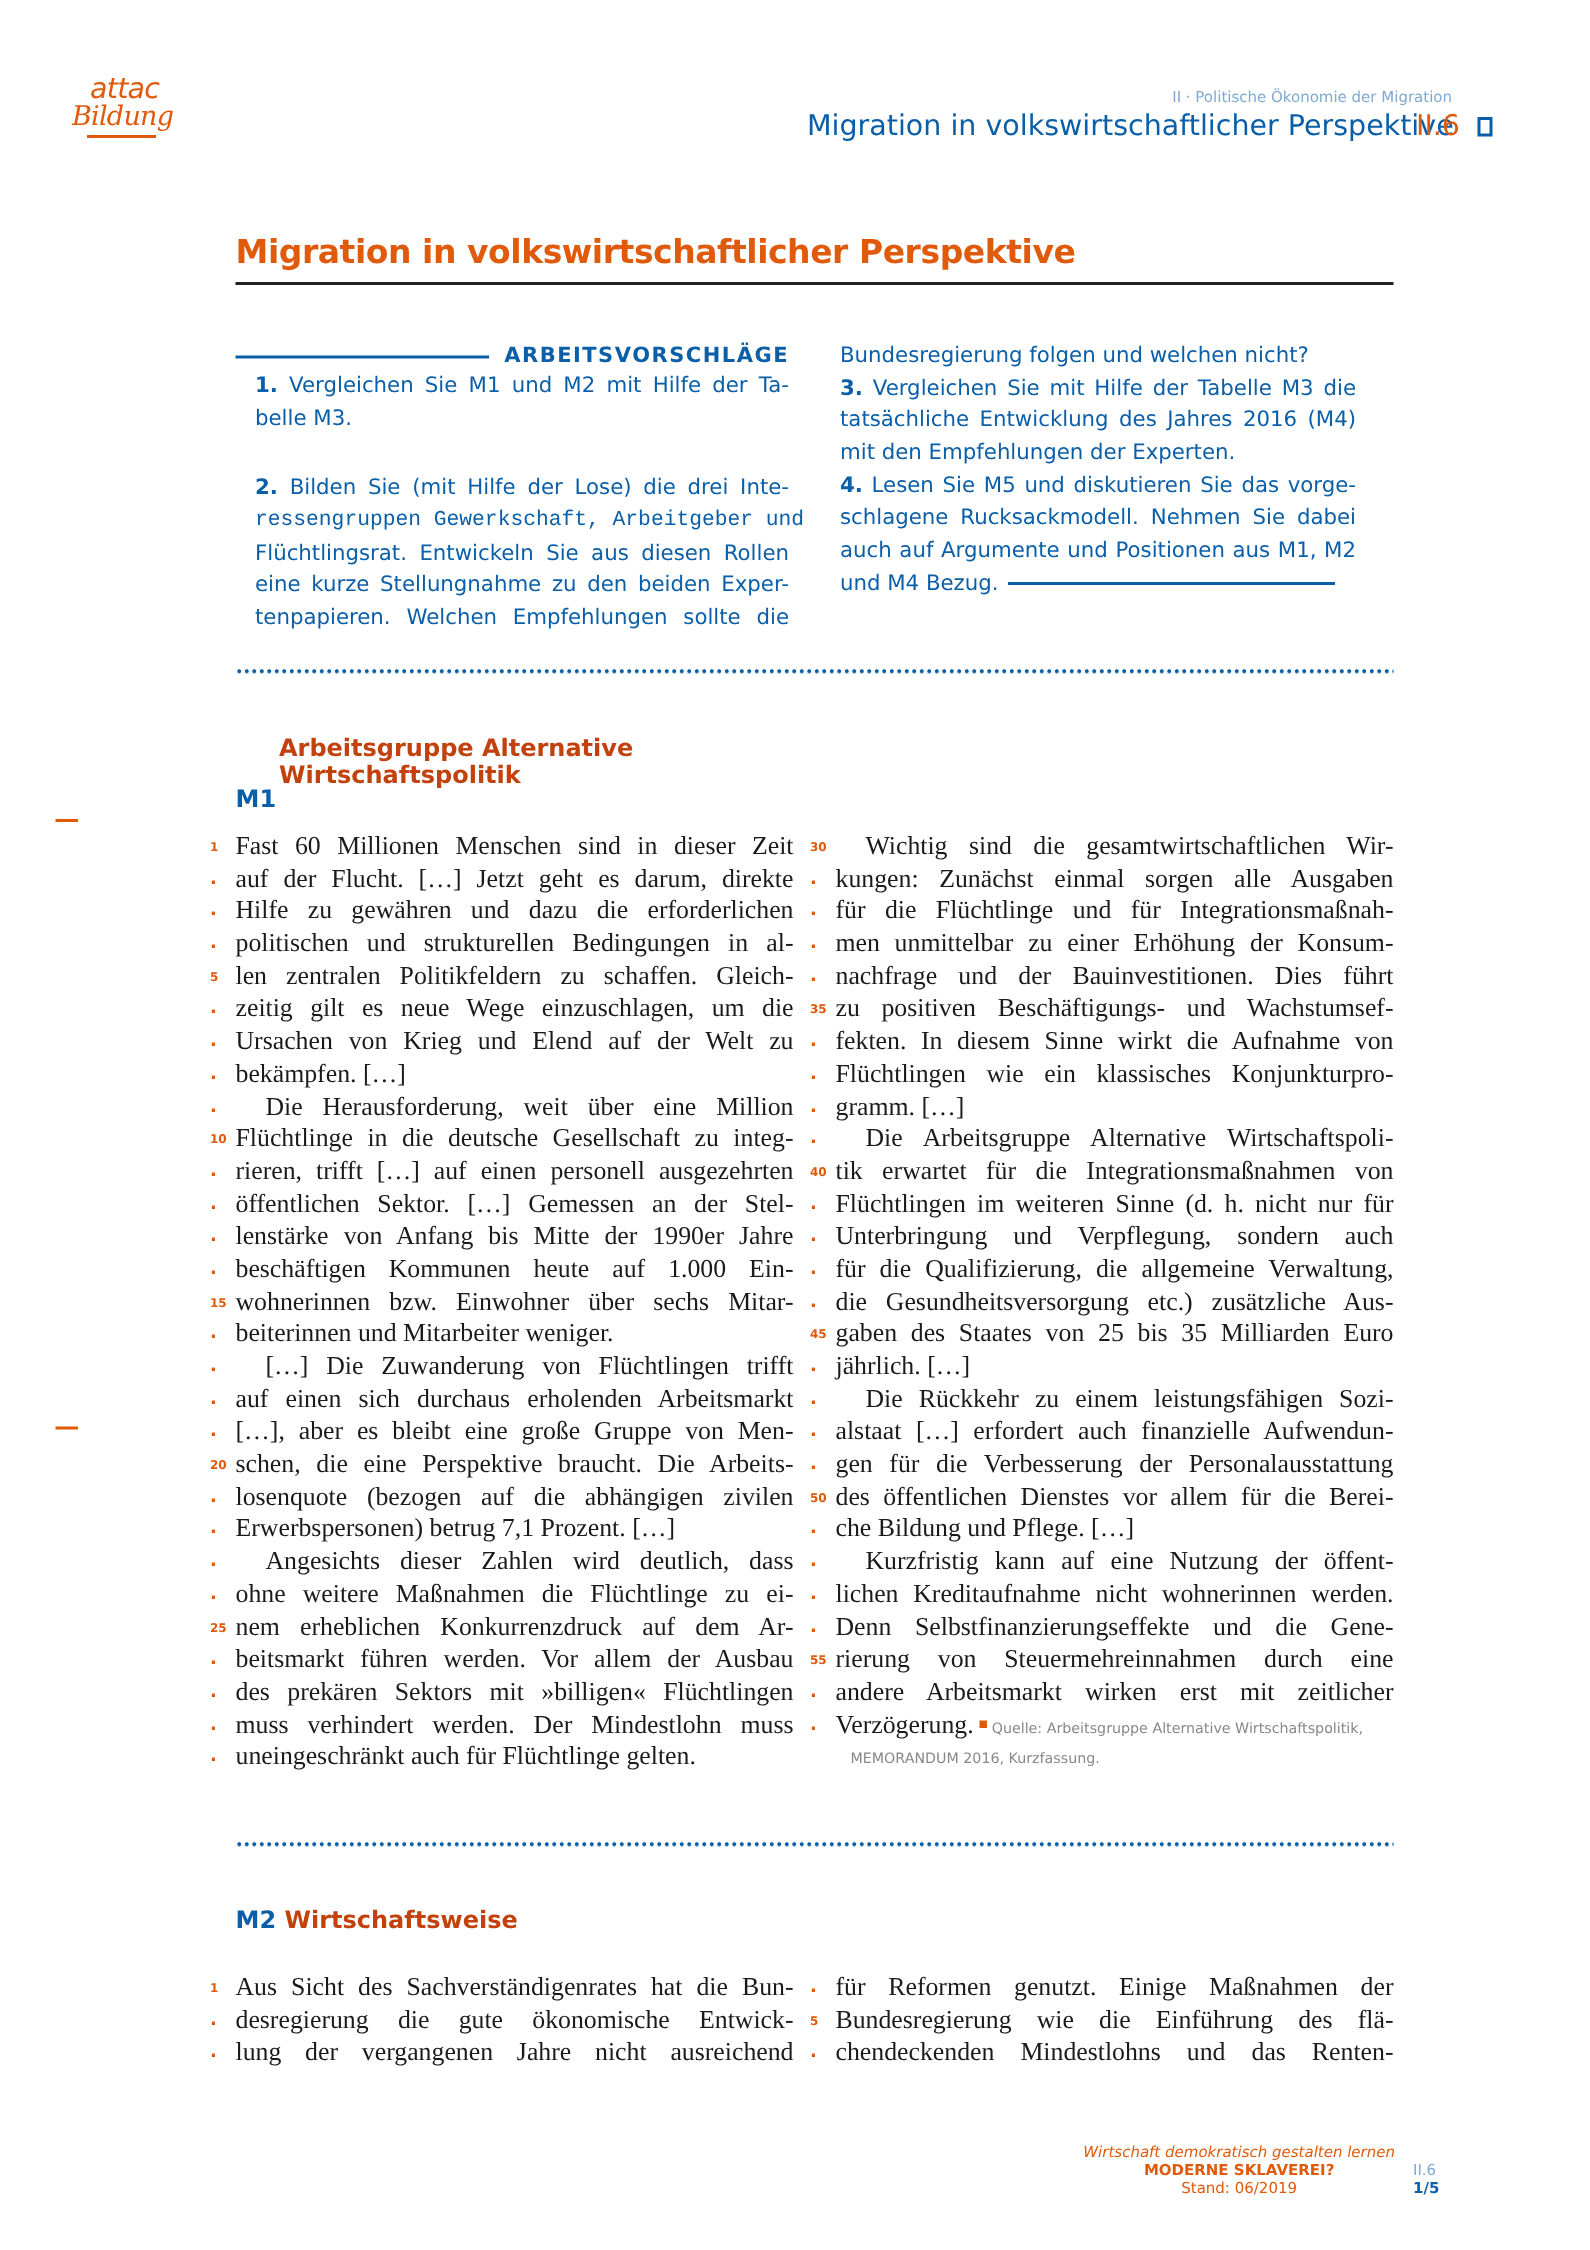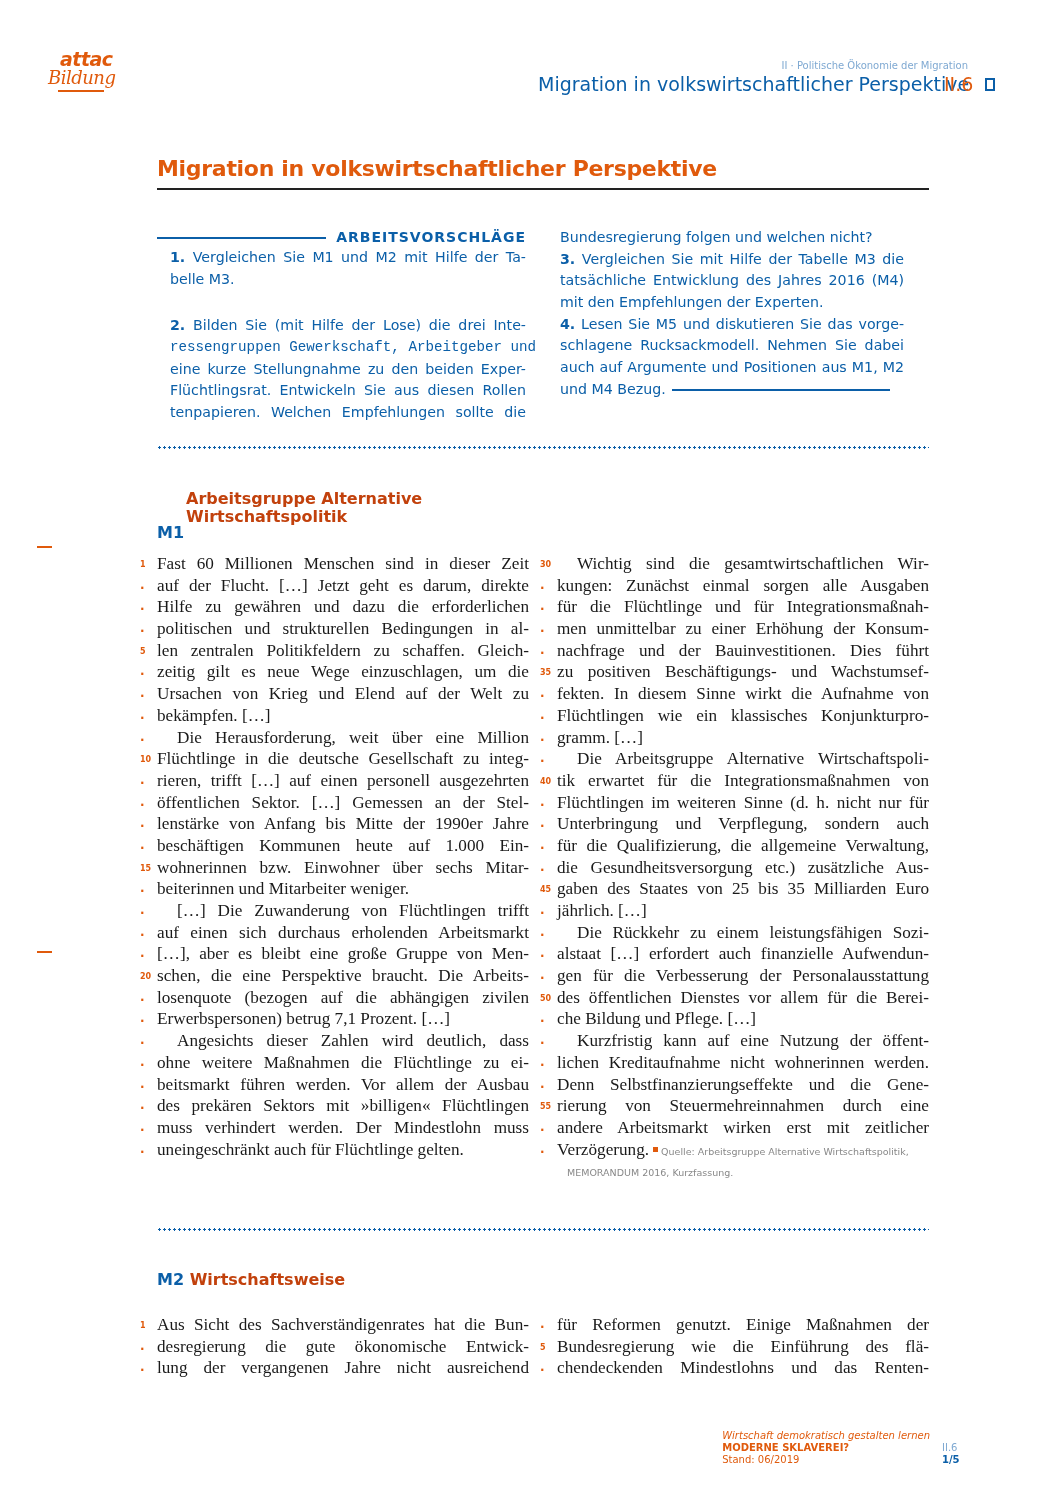--- a/index.html
+++ b/index.html
@@ -1,21 +1,21 @@
 <!DOCTYPE html>
 <html><head>
 <meta charset="utf-8">
 <style>
   html, body { margin:0; padding:0; background:#fff; }
   body { width:1060px; height:1500px; position:relative; overflow:hidden; font-family:"DejaVu Sans", sans-serif; color:#222; }
   .abs { position:absolute; }
 
   
   .logo { left:48px; top:50px; width:62px; color:#e05a0c; text-align:left; }
-  .logo .l1 { font-family:"DejaVu Sans", sans-serif; font-style:italic; font-weight:bold; font-size:19px; line-height:18px; letter-spacing:-0.5px; padding-left:12px; }
+  .logo .l1 { font-family:"DejaVu Sans", sans-serif; font-style:italic; font-weight:normal; font-size:19px; line-height:18px; letter-spacing:-0.5px; padding-left:12px; }
   .logo .l2 { font-family:"DejaVu Serif", serif; font-style:italic; font-size:18px; line-height:20px; letter-spacing:-0.5px; }
   .logo .bar { height:2px; background:#e05a0c; width:46px; margin:2px 0 0 10px; }
 
   
   .hdr-sub { right:92px; top:60px; font-size:10px; color:#7fa9d2; }
   .hdr-title { left:538px; top:73px; font-size:19px; color:#0b5fa8; white-space:nowrap; }
   .hdr-code { left:944px; top:73px; font-size:19px; color:#e05a0c; }
   .hdr-box { left:985px; top:78px; width:10px; height:13px; border:2px solid #0b5fa8; box-sizing:border-box; }
 
   
@@ -44,21 +44,21 @@
   .line.last { text-align-last:left; }
   .line.indent .txt { padding-left:20px; }
   .line .ln { position:absolute; left:-17px; width:14px; text-align:right; color:#e05a0c; font-family:"DejaVu Sans", sans-serif; font-size:8px; font-weight:bold; top:1px; }
   .line .txt { display:block; }
   .src { font-family:"DejaVu Sans", sans-serif; font-size:9.5px; color:#888; }
   .src-mark { display:inline-block; width:5px; height:5px; background:#e05a0c; margin:0 3px 2px 4px; vertical-align:middle; }
 
   .margin-mark { left:37px; width:15px; height:2px; background:#e05a0c; }
 
   
-  .foot { right:130px; text-align:left; font-size:10px; line-height:12px; color:#e05a0c; }
+  .foot { right:130px; text-align:center; font-size:10px; line-height:12px; color:#e05a0c; }
   .foot .it { font-style:italic; }
   .foot .b { font-weight:bold; }
   .foot-r { left:942px; font-size:10px; line-height:12px; }
 </style>
 </head>
 <body>
 
 <div class="abs logo">
   <div class="l1">attac</div>
   <div class="l2">Bildung</div>
@@ -76,22 +76,22 @@
 <div class="tasks">
   <div class="abs task-head">
     <div class="rule"></div>
     <div class="lbl">ARBEITSVORSCHLÄGE</div>
   </div>
   <div class="col" id="tasks-left" style="left:170px; top:247px;">
       <div style="text-align: justify; text-align-last: justify; white-space: nowrap; height: 21.7px;"><span class="num">1.</span><span> Vergleichen Sie M1 und M2 mit Hilfe der Ta-</span></div>
       <div style="text-align: justify; text-align-last: left; white-space: nowrap; height: 21.7px;"><span>belle M3.</span></div>
       <div style="text-align: justify; text-align-last: justify; white-space: nowrap; height: 21.7px; margin-top: 25px;"><span class="num">2.</span><span> Bilden Sie (mit Hilfe der Lose) die drei Inte-</span></div>
       <div style="text-align: justify; text-align-last: justify; white-space: nowrap; height: 21.7px; font-family: Liberation Mono, monospace;"><span>ressengruppen Gewerkschaft, Arbeitgeber und</span></div>
+      <div style="text-align: justify; text-align-last: justify; white-space: nowrap; height: 21.7px;"><span>Flüchtlingsrat. Entwickeln Sie aus diesen Rollen</span></div>
       <div style="text-align: justify; text-align-last: justify; white-space: nowrap; height: 21.7px;"><span>eine kurze Stellungnahme zu den beiden Exper-</span></div>
-      <div style="text-align: justify; text-align-last: justify; white-space: nowrap; height: 21.7px;"><span>Flüchtlingsrat. Entwickeln Sie aus diesen Rollen</span></div>
       <div style="text-align: justify; text-align-last: justify; white-space: nowrap; height: 21.7px;"><span>tenpapieren. Welchen Empfehlungen sollte die</span></div>
     </div>
   <div class="col" id="tasks-right" style="left:560px; top:227px; width:344px;">
       <div style="text-align: justify; text-align-last: left; white-space: nowrap; height: 21.7px;"><span>Bundesregierung folgen und welchen nicht?</span></div>
       <div style="text-align: justify; text-align-last: justify; white-space: nowrap; height: 21.7px;"><span class="num">3.</span><span> Vergleichen Sie mit Hilfe der Tabelle M3 die</span></div>
       <div style="text-align: justify; text-align-last: justify; white-space: nowrap; height: 21.7px;"><span>tatsächliche Entwicklung des Jahres 2016 (M4)</span></div>
       <div style="text-align: justify; text-align-last: left; white-space: nowrap; height: 21.7px;"><span>mit den Empfehlungen der Experten.</span></div>
       <div style="text-align: justify; text-align-last: justify; white-space: nowrap; height: 21.7px;"><span class="num">4.</span><span> Lesen Sie M5 und diskutieren Sie das vorge-</span></div>
       <div style="text-align: justify; text-align-last: justify; white-space: nowrap; height: 21.7px;"><span>schlagene Rucksackmodell. Nehmen Sie dabei</span></div>
       <div style="text-align: justify; text-align-last: justify; white-space: nowrap; height: 21.7px;"><span>auch auf Argumente und Positionen aus M1, M2</span></div>
@@ -203,20 +203,24 @@
     </div>
     <div class="line indent">
       <span class="ln" style="font-size: 12px; top: 0px;">.</span>
       <span class="txt">Angesichts dieser Zahlen wird deutlich, dass</span>
     </div>
     <div class="line">
       <span class="ln" style="font-size: 12px; top: 0px;">.</span>
       <span class="txt">ohne weitere Maßnahmen die Flüchtlinge zu ei-</span>
     </div>
     <div class="line">
+      <span class="ln">25</span>
+      <span class="txt">nem erheblichen Konkurrenzdruck auf dem Ar-</span>
+    </div>
+    <div class="line">
       <span class="ln" style="font-size: 12px; top: 0px;">.</span>
       <span class="txt">beitsmarkt führen werden. Vor allem der Ausbau</span>
     </div>
     <div class="line">
       <span class="ln" style="font-size: 12px; top: 0px;">.</span>
       <span class="txt">des prekären Sektors mit »billigen« Flüchtlingen</span>
     </div>
     <div class="line">
       <span class="ln" style="font-size: 12px; top: 0px;">.</span>
       <span class="txt">muss verhindert werden. Der Mindestlohn muss</span>

